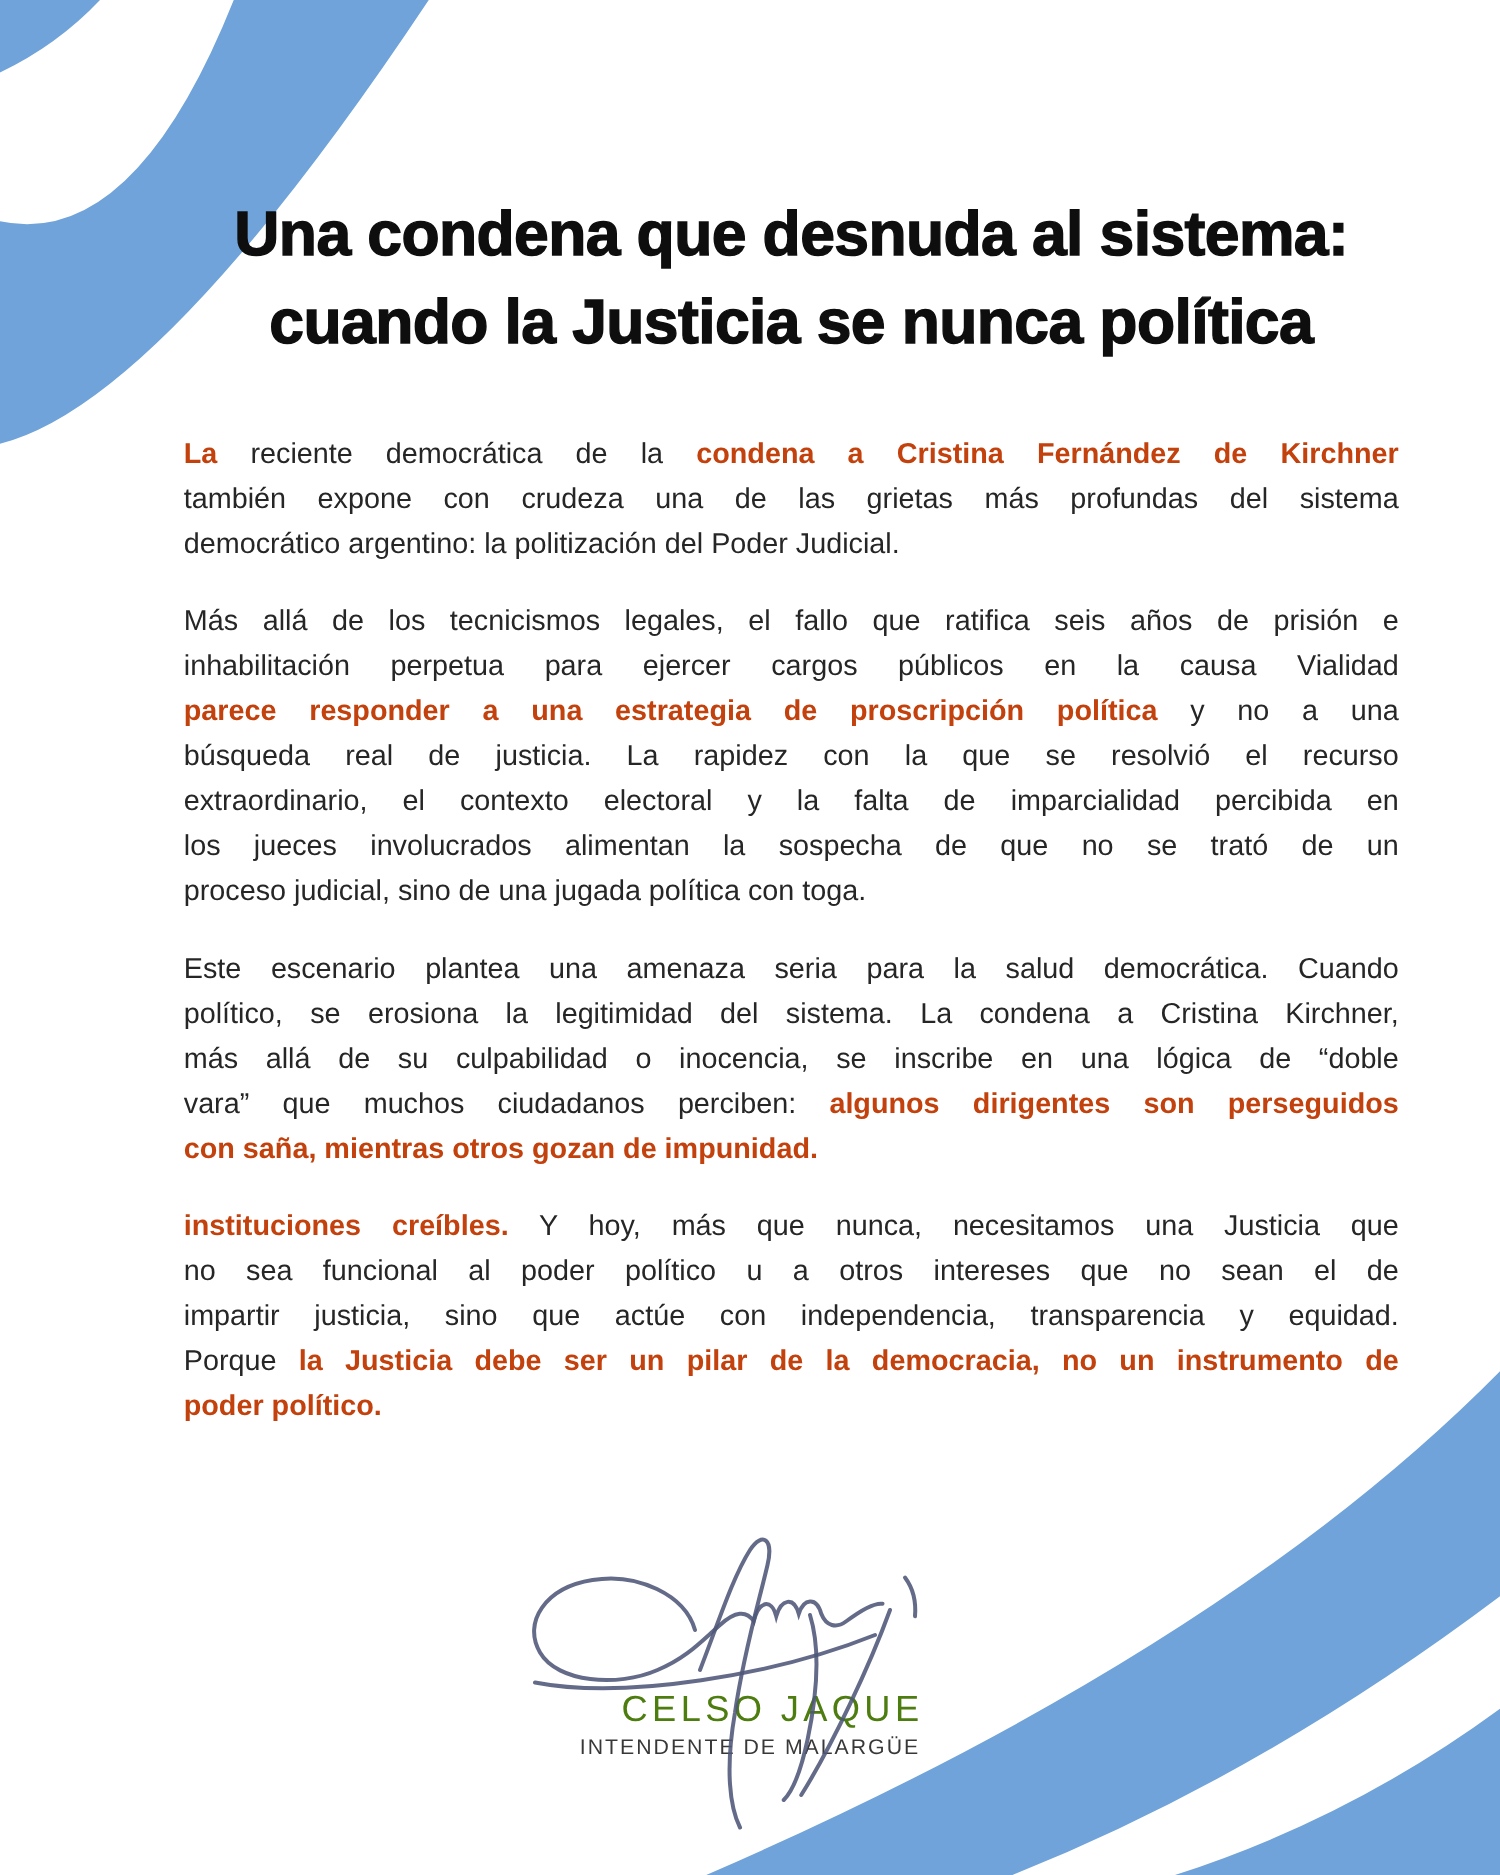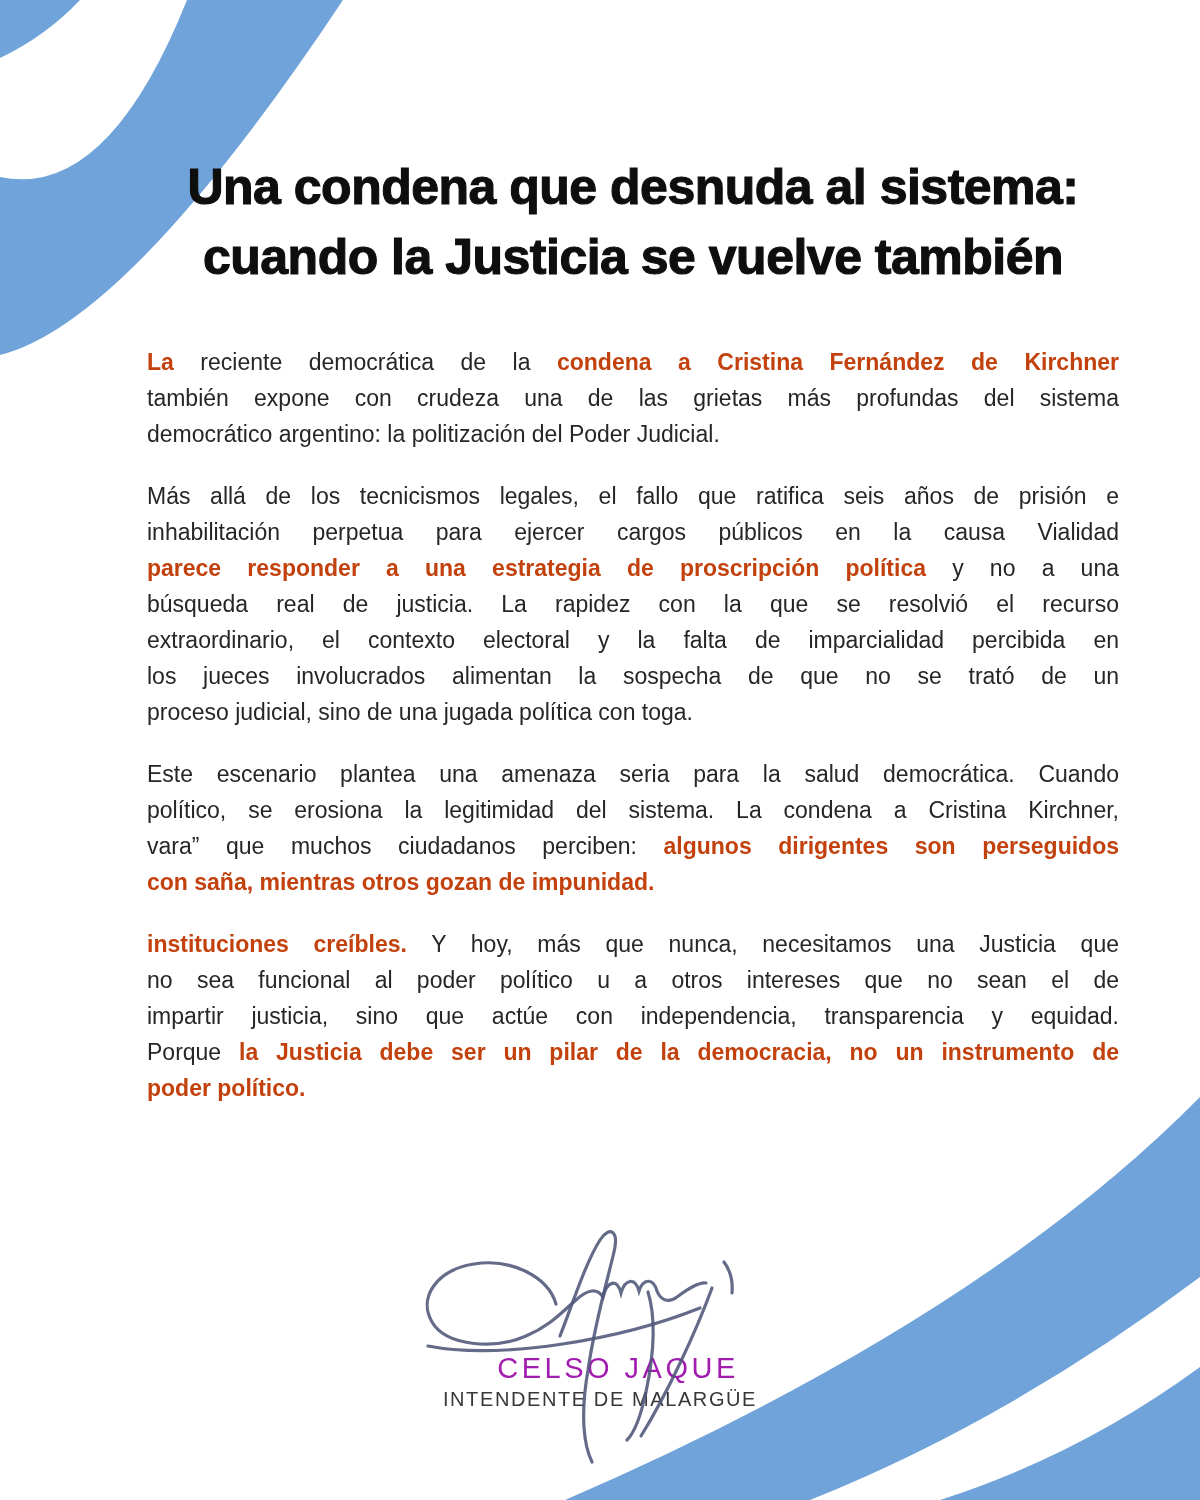--- a/index.html
+++ b/index.html
@@ -35,69 +35,70 @@
   .para .line.last{text-align-last:left;}
   .para strong{font-weight:700;color:#c2410c;}
   .sig-svg{position:absolute;inset:0;z-index:2;pointer-events:none;}
   .sig-name{
     position:absolute;z-index:1;
     top:1352px;left:0;right:0;
     text-align:center;
     font-size:29px;
     letter-spacing:3.5px;
     font-weight:400;
-    color:#a21caf;
+    color:#4d7c0f;
     padding-left:36px;
   }
   .sig-role{
     position:absolute;z-index:1;
     top:1388px;left:0;right:0;
     text-align:center;
-    font-size:20px;
+    font-size:17px;
     letter-spacing:1.6px;
     font-weight:400;
     color:#383838;
   }
 </style>
 </head>
 <body>
 
 <div class="page">
 
   <svg class="stripes" viewBox="0 0 1200 1500">
     <path d="M0 0 L80 0 Q46 36 0 58 Z" fill="#6fa3d9"></path>
     <path d="M343 0 L187 0 Q107 200 0 177 L0 355 Q128 323 343 0 Z" fill="#6fa3d9"></path>
     <path d="M565 1500 Q980 1320 1200 1097 L1200 1277 Q1010 1420 810 1500 Z" fill="#6fa3d9"></path>
     <path d="M940 1500 Q1080 1455 1200 1367 L1200 1500 Z" fill="#6fa3d9"></path>
   </svg>
 
   <div class="content">
     <h1 class="doc-title">
       <span class="tline">Una condena que desnuda al sistema:</span>
-      <span class="tline">cuando la Justicia se vuelve también</span>
+      <span class="tline">cuando la Justicia se nunca política</span>
     </h1>
 
     <div class="paragraphs">
       <div class="para">
           <div class="line"><strong>La</strong><span> reciente democrática de la </span><strong>condena a Cristina Fernández de Kirchner</strong></div>
           <div class="line"><span>también expone con crudeza una de las grietas más profundas del sistema</span></div>
           <div class="line last"><span>democrático argentino: la politización del Poder Judicial.</span></div>
         </div>
       <div class="para">
           <div class="line"><span>Más allá de los tecnicismos legales, el fallo que ratifica seis años de prisión e</span></div>
           <div class="line"><span>inhabilitación perpetua para ejercer cargos públicos en la causa Vialidad</span></div>
           <div class="line"><strong>parece responder a una estrategia de proscripción política</strong><span> y no a una</span></div>
           <div class="line"><span>búsqueda real de justicia. La rapidez con la que se resolvió el recurso</span></div>
           <div class="line"><span>extraordinario, el contexto electoral y la falta de imparcialidad percibida en</span></div>
           <div class="line"><span>los jueces involucrados alimentan la sospecha de que no se trató de un</span></div>
           <div class="line last"><span>proceso judicial, sino de una jugada política con toga.</span></div>
         </div>
       <div class="para">
           <div class="line"><span>Este escenario plantea una amenaza seria para la salud democrática. Cuando</span></div>
           <div class="line"><span>político, se erosiona la legitimidad del sistema. La condena a Cristina Kirchner,</span></div>
+          <div class="line"><span>más allá de su culpabilidad o inocencia, se inscribe en una lógica de “doble</span></div>
           <div class="line"><span>vara” que muchos ciudadanos perciben: </span><strong>algunos dirigentes son perseguidos</strong></div>
           <div class="line last"><strong>con saña, mientras otros gozan de impunidad.</strong></div>
         </div>
       <div class="para">
           <div class="line"><strong>instituciones creíbles.</strong><span> Y hoy, más que nunca, necesitamos una Justicia que</span></div>
           <div class="line"><span>no sea funcional al poder político u a otros intereses que no sean el de</span></div>
           <div class="line"><span>impartir justicia, sino que actúe con independencia, transparencia y equidad.</span></div>
           <div class="line"><span>Porque </span><strong>la Justicia debe ser un pilar de la democracia, no un instrumento de</strong></div>
           <div class="line last"><strong>poder político.</strong></div>
         </div>

